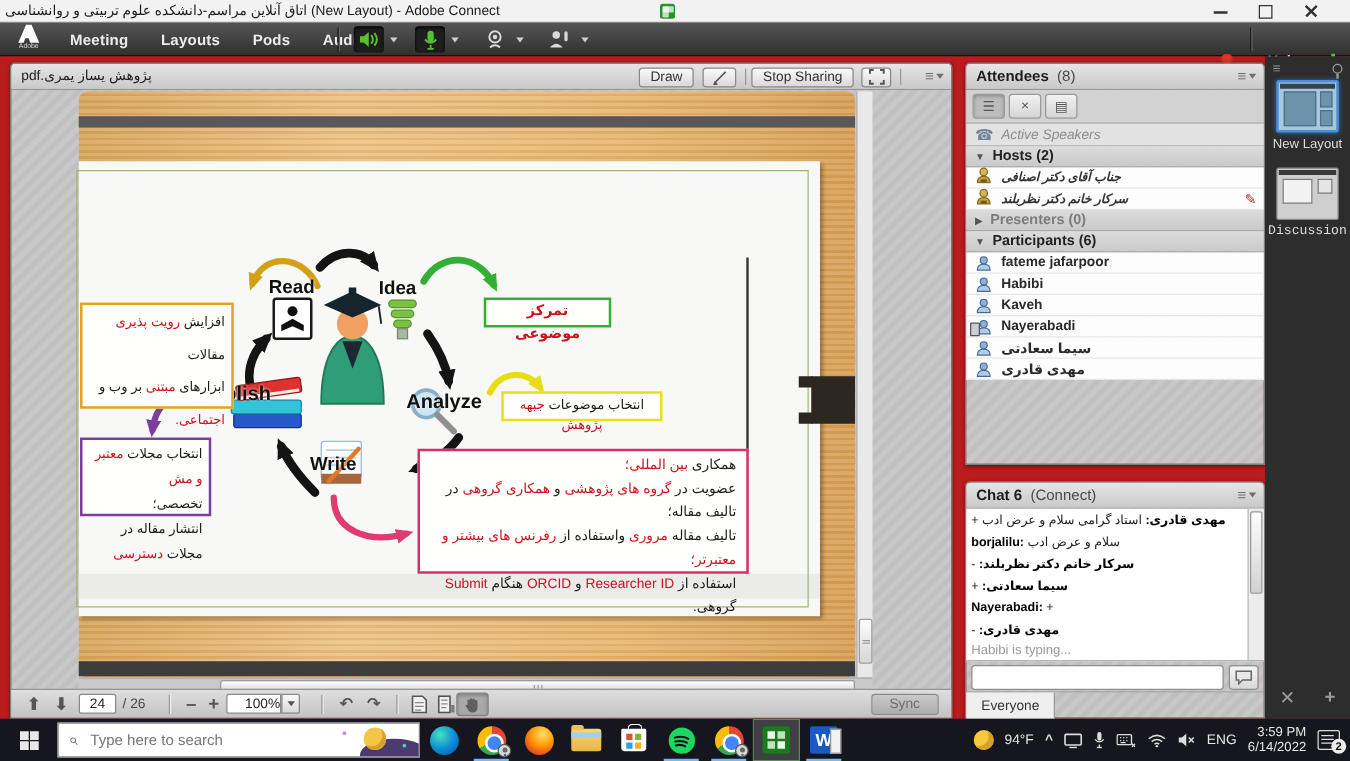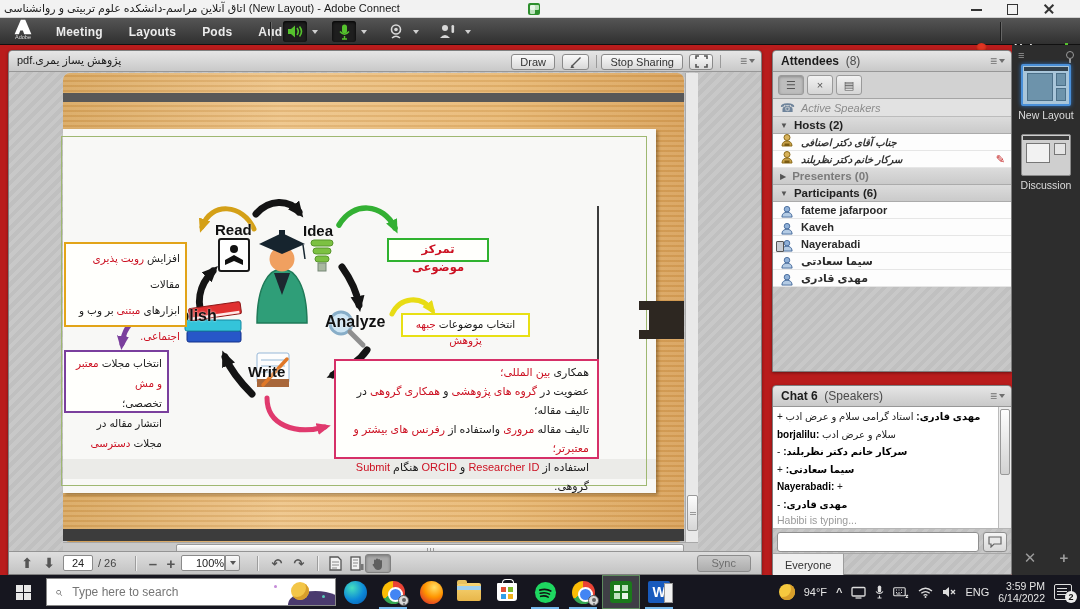--- a/index.html
+++ b/index.html
@@ -134,21 +134,21 @@
   .tile-new .big{position:absolute;left:4px;top:7px;width:26px;height:28px;background:#6d93ab;border:1px solid #4c7089;}
   .tile-new .s1{position:absolute;right:3px;top:7px;width:10px;height:13px;background:#6d93ab;border:1px solid #4c7089;}
   .tile-new .s2{position:absolute;right:3px;top:22px;width:10px;height:13px;background:#6d93ab;border:1px solid #4c7089;}
   .tile-new .bar{position:absolute;left:1px;top:1px;right:1px;height:4px;background:#33424e;}
   .lp-label{position:absolute;left:0;width:68px;text-align:center;color:#dcdcdc;font-size:10.5px;}
   .lbl-new{top:64px;}
   .tile-disc{top:89px;background:#cfcfcf;border:1px solid #8a8a8a;}
   .tile-disc .bar{position:absolute;left:1px;top:1px;right:1px;height:4px;background:#3a3a3a;}
   .tile-disc .b1{position:absolute;left:4px;top:8px;width:24px;height:20px;background:#f2f2f2;border:1px solid #777;}
   .tile-disc .b2{position:absolute;right:4px;top:8px;width:12px;height:12px;background:#e5e5e5;border:1px solid #777;}
-  .lbl-disc{top:134px;}
+  .lbl-disc{top:134px;font-family:Liberation Mono, monospace;}
   .lp-bottom{position:absolute;bottom:8px;left:0;width:68px;display:flex;justify-content:space-around;color:#9b9b9b;font-size:15px;font-weight:bold;}
 
   
   .taskbar{position:absolute;left:0;top:575px;width:1080px;height:34px;background:#16161f;display:flex;align-items:center;}
   .tb-start{width:46px;height:34px;display:flex;align-items:center;justify-content:center;}
   .win-logo{width:15px;height:15px;display:grid;grid-template-columns:7px 7px;grid-template-rows:7px 7px;gap:1px;}
   .win-logo i{background:#e8e8e8;}
   .tb-search{width:290px;height:28px;background:#fff;border:1px solid #888;display:flex;align-items:center;padding-left:8px;gap:8px;position:relative;overflow:hidden;}
   .tb-search-icon{color:#555;font-size:13px;transform:scaleX(-1);}
   .tb-search-text{color:#5c5c5c;font-size:12px;border:none;outline:none;width:150px;background:transparent;}
@@ -495,20 +495,27 @@
       <div>
 
           <div class="a-row">
             <span class="u-wrap"><svg width="14" height="13" viewBox="0 0 14 14">
                 <circle cx="7" cy="4.5" r="3" fill="#8fb0d8" stroke="#44699a"></circle>
                 <path d="M1.5 13 C1.5 9.3 4 7.8 7 7.8 C10 7.8 12.5 9.3 12.5 13 z" fill="#b4cbe4" stroke="#44699a"></path>
               </svg></span>
             <span class="p-name" dir="auto">fateme jafarpoor</span>
           </div>
 
+          <div class="a-row">
+            <span class="u-wrap"><svg width="14" height="13" viewBox="0 0 14 14">
+                <circle cx="7" cy="4.5" r="3" fill="#8fb0d8" stroke="#44699a"></circle>
+                <path d="M1.5 13 C1.5 9.3 4 7.8 7 7.8 C10 7.8 12.5 9.3 12.5 13 z" fill="#b4cbe4" stroke="#44699a"></path>
+              </svg></span>
+            <span class="p-name" dir="auto">Habibi</span>
+          </div>
 
           <div class="a-row">
             <span class="u-wrap"><svg width="14" height="13" viewBox="0 0 14 14">
                 <circle cx="7" cy="4.5" r="3" fill="#8fb0d8" stroke="#44699a"></circle>
                 <path d="M1.5 13 C1.5 9.3 4 7.8 7 7.8 C10 7.8 12.5 9.3 12.5 13 z" fill="#b4cbe4" stroke="#44699a"></path>
               </svg></span>
             <span class="p-name" dir="auto">Kaveh</span>
           </div>
 
           <div class="a-row">
@@ -533,21 +540,21 @@
                 <path d="M1.5 13 C1.5 9.3 4 7.8 7 7.8 C10 7.8 12.5 9.3 12.5 13 z" fill="#b4cbe4" stroke="#44699a"></path>
               </svg></span>
             <span class="p-name" dir="auto">مهدی قادری</span>
           </div>
         </div>
     </div>
   </div>
 
   <div class="pod chat-pod">
     <div class="pod-header">
-      <div class="pod-title"><span>Chat 6</span>&nbsp;&nbsp;<span class="sub">(Speakers)</span></div>
+      <div class="pod-title"><span>Chat 6</span>&nbsp;&nbsp;<span class="sub">(Connect)</span></div>
       <div class="pod-menu">≡</div>
     </div>
     <div class="chat-body">
       <div class="chat-msgs">
 
           <div class="msg" dir="rtl"><b class="msg-sender">مهدی قادری:</b> <span class="msg-text">استاد گرامی سلام و عرض ادب +</span></div>
 
           <div class="msg" dir="ltr"><b class="msg-sender">borjalilu:</b> <span class="msg-text">سلام و عرض ادب</span></div>
 
           <div class="msg" dir="rtl"><b class="msg-sender">سرکار خانم دکتر نظربلند:</b> <span class="msg-text">-</span></div>

